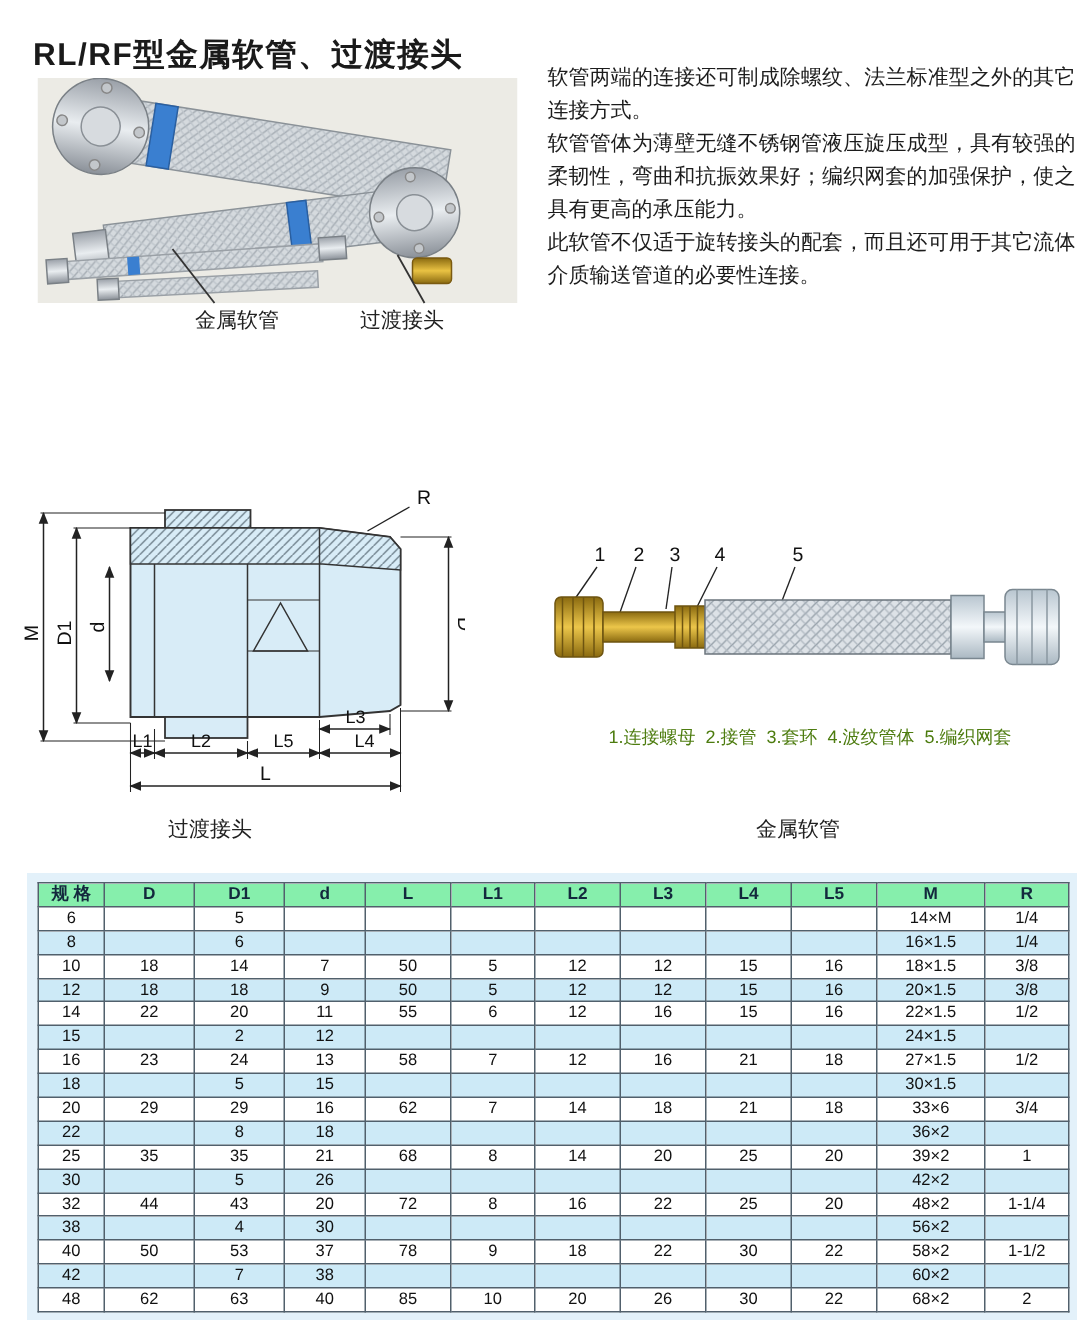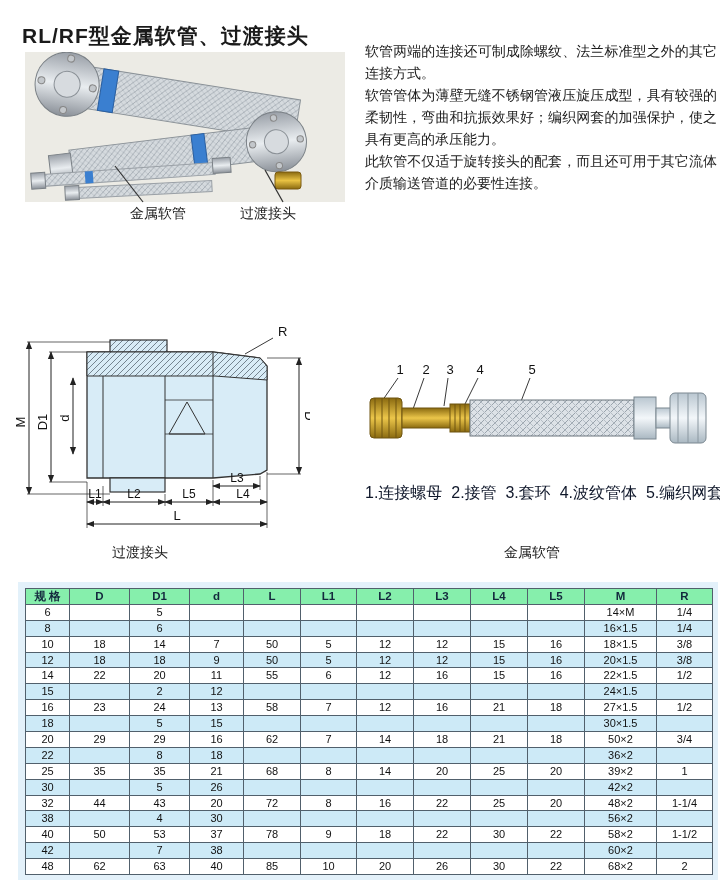--- a/index.html
+++ b/index.html
@@ -13,21 +13,21 @@
   .photo-label{top:205px;font-size:14px;color:#222;}
   .photo-label.hose{left:130px;}
   .photo-label.joint{left:240px;}
   
   .features{left:365px;top:40px;width:352px;}
   .features h2{margin:0 0 8px 0;font-size:15px;font-weight:bold;color:#111;}
   .features p{margin:0;font-size:14px;line-height:22px;text-align:justify;color:#1c1c1c;}
   
   .joint-svg{left:15px;top:322px;width:295px;height:212px;}
   .hose-svg{left:362px;top:360px;width:352px;height:112px;}
-  .legend{left:365px;top:483px;width:350px;text-align:right;font-size:16px;color:#0f172a;white-space:pre;}
+  .legend{left:365px;top:483px;width:350px;text-align:center;font-size:12px;color:#4d7c0f;white-space:pre;}
   .caption{top:544px;width:90px;text-align:center;font-size:14px;color:#222;}
   .caption.joint{left:95px;}
   .caption.hose{left:487px;}
   
   .table-panel{left:18px;top:582px;width:700px;height:298px;background:#e3f1fa;}
   table.spec{position:absolute;left:25px;top:588px;width:687px;border-collapse:collapse;table-layout:fixed;
              font-size:11px;line-height:1;background:#fff;}
   table.spec th,table.spec td{border:1px solid #51606c;height:14.9px;padding:0;text-align:center;
              overflow:hidden;white-space:nowrap;}
   table.spec th{background:#86efac;color:#13293d;font-weight:bold;font-size:11.5px;}
@@ -376,21 +376,21 @@
           <td>20</td>
           <td>29</td>
           <td>29</td>
           <td>16</td>
           <td>62</td>
           <td>7</td>
           <td>14</td>
           <td>18</td>
           <td>21</td>
           <td>18</td>
-          <td>50×2</td>
+          <td>33×6</td>
           <td>3/4</td>
         </tr>
         <tr class="alt">
           <td>22</td>
           <td></td>
           <td>8</td>
           <td>18</td>
           <td></td>
           <td></td>
           <td></td>

